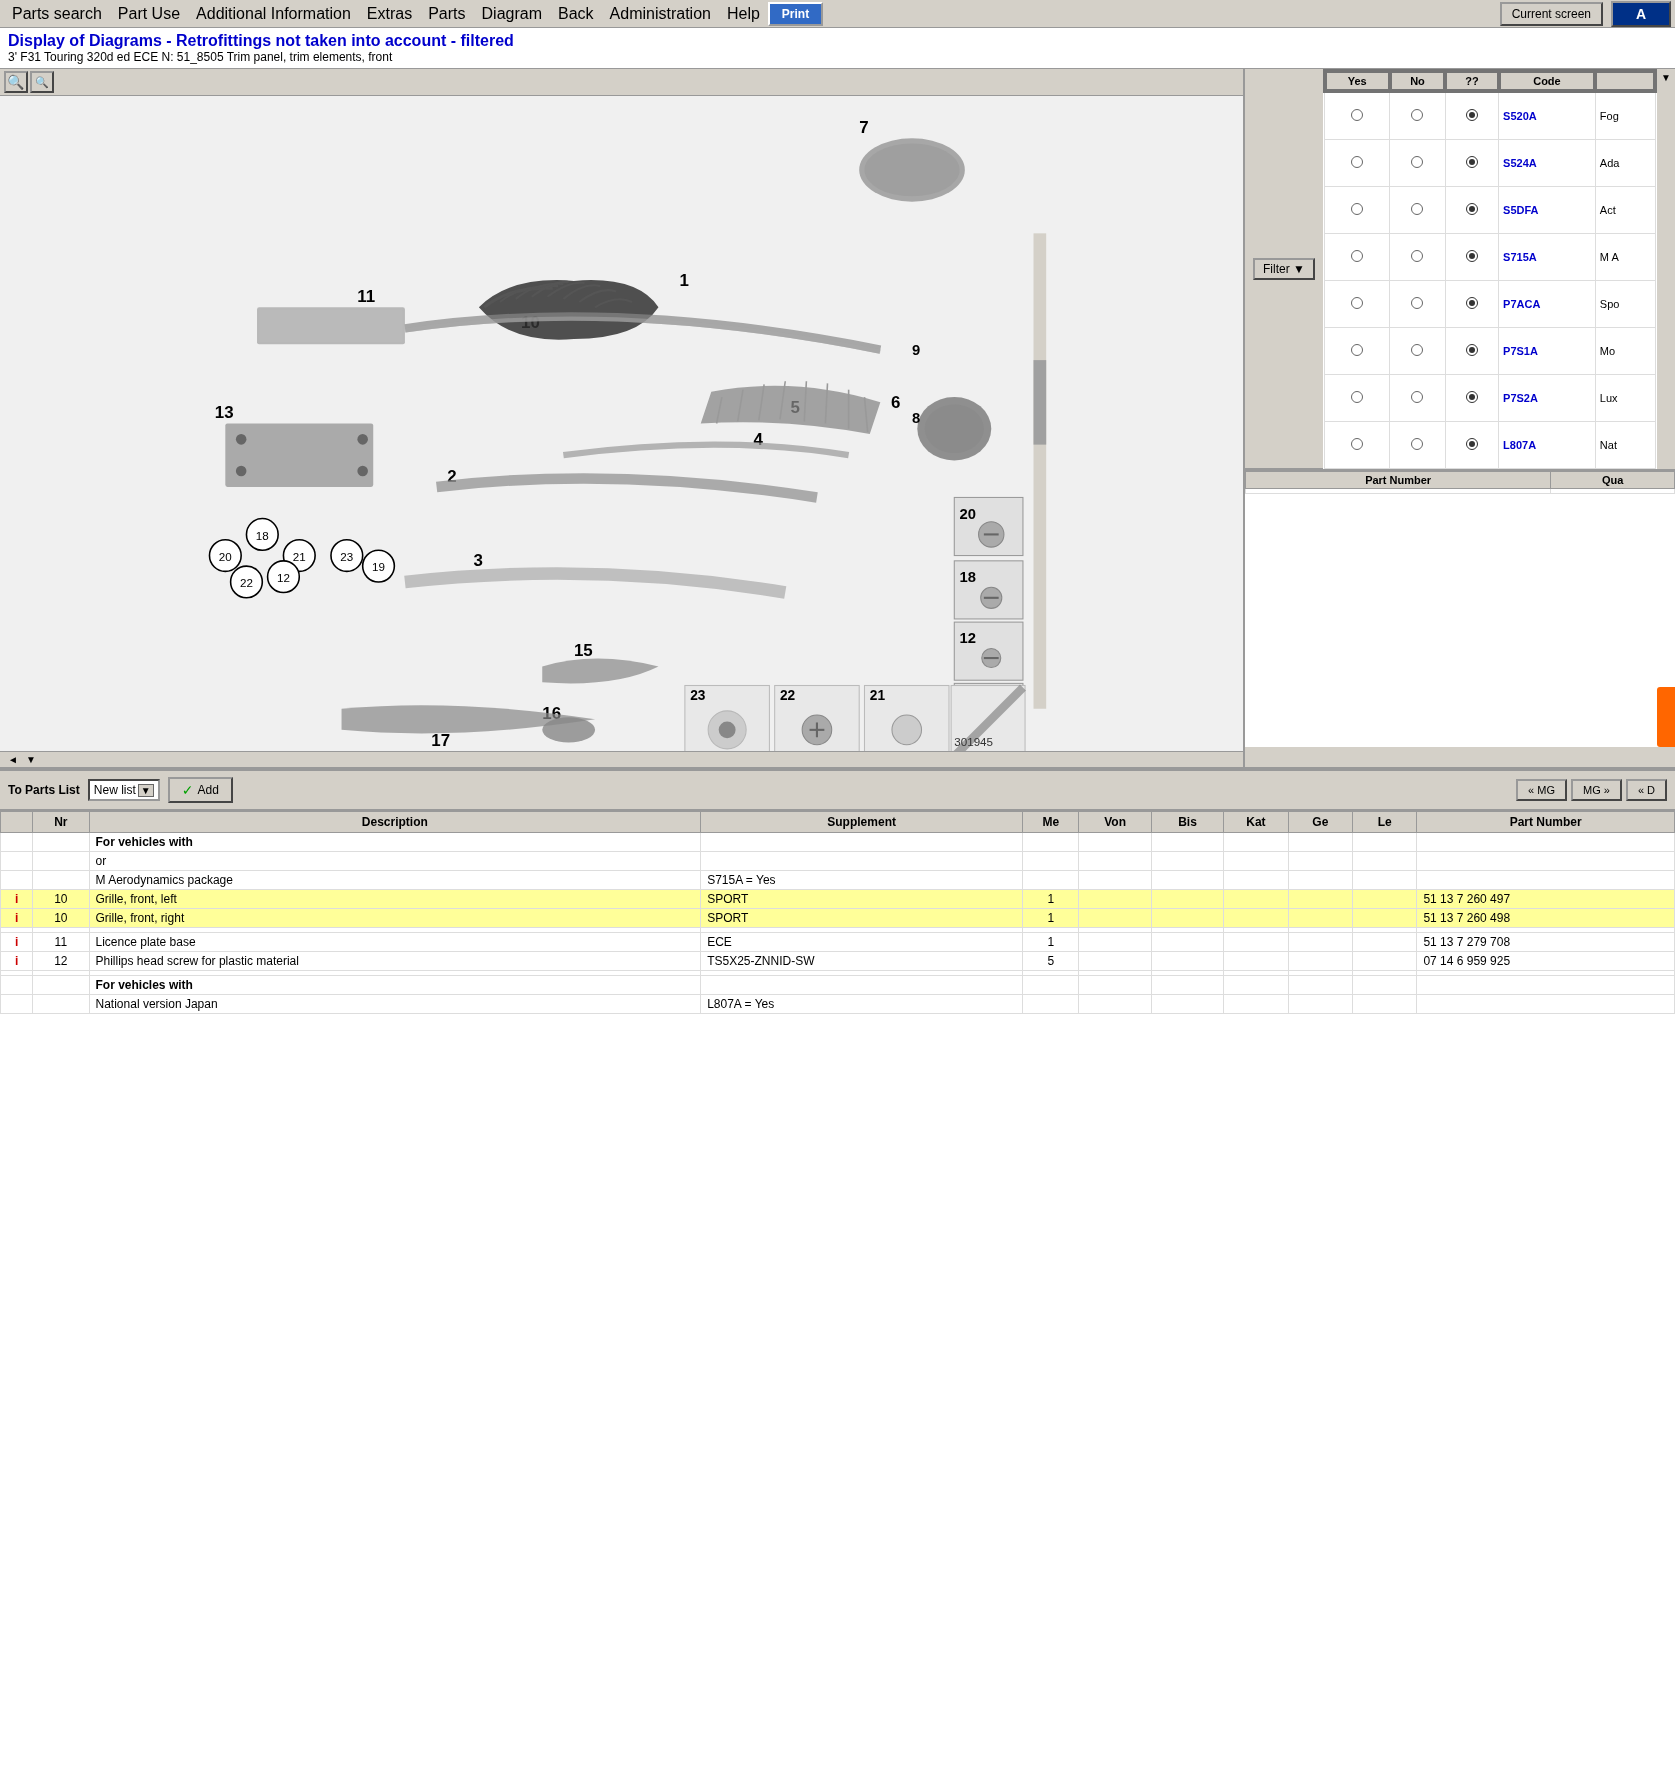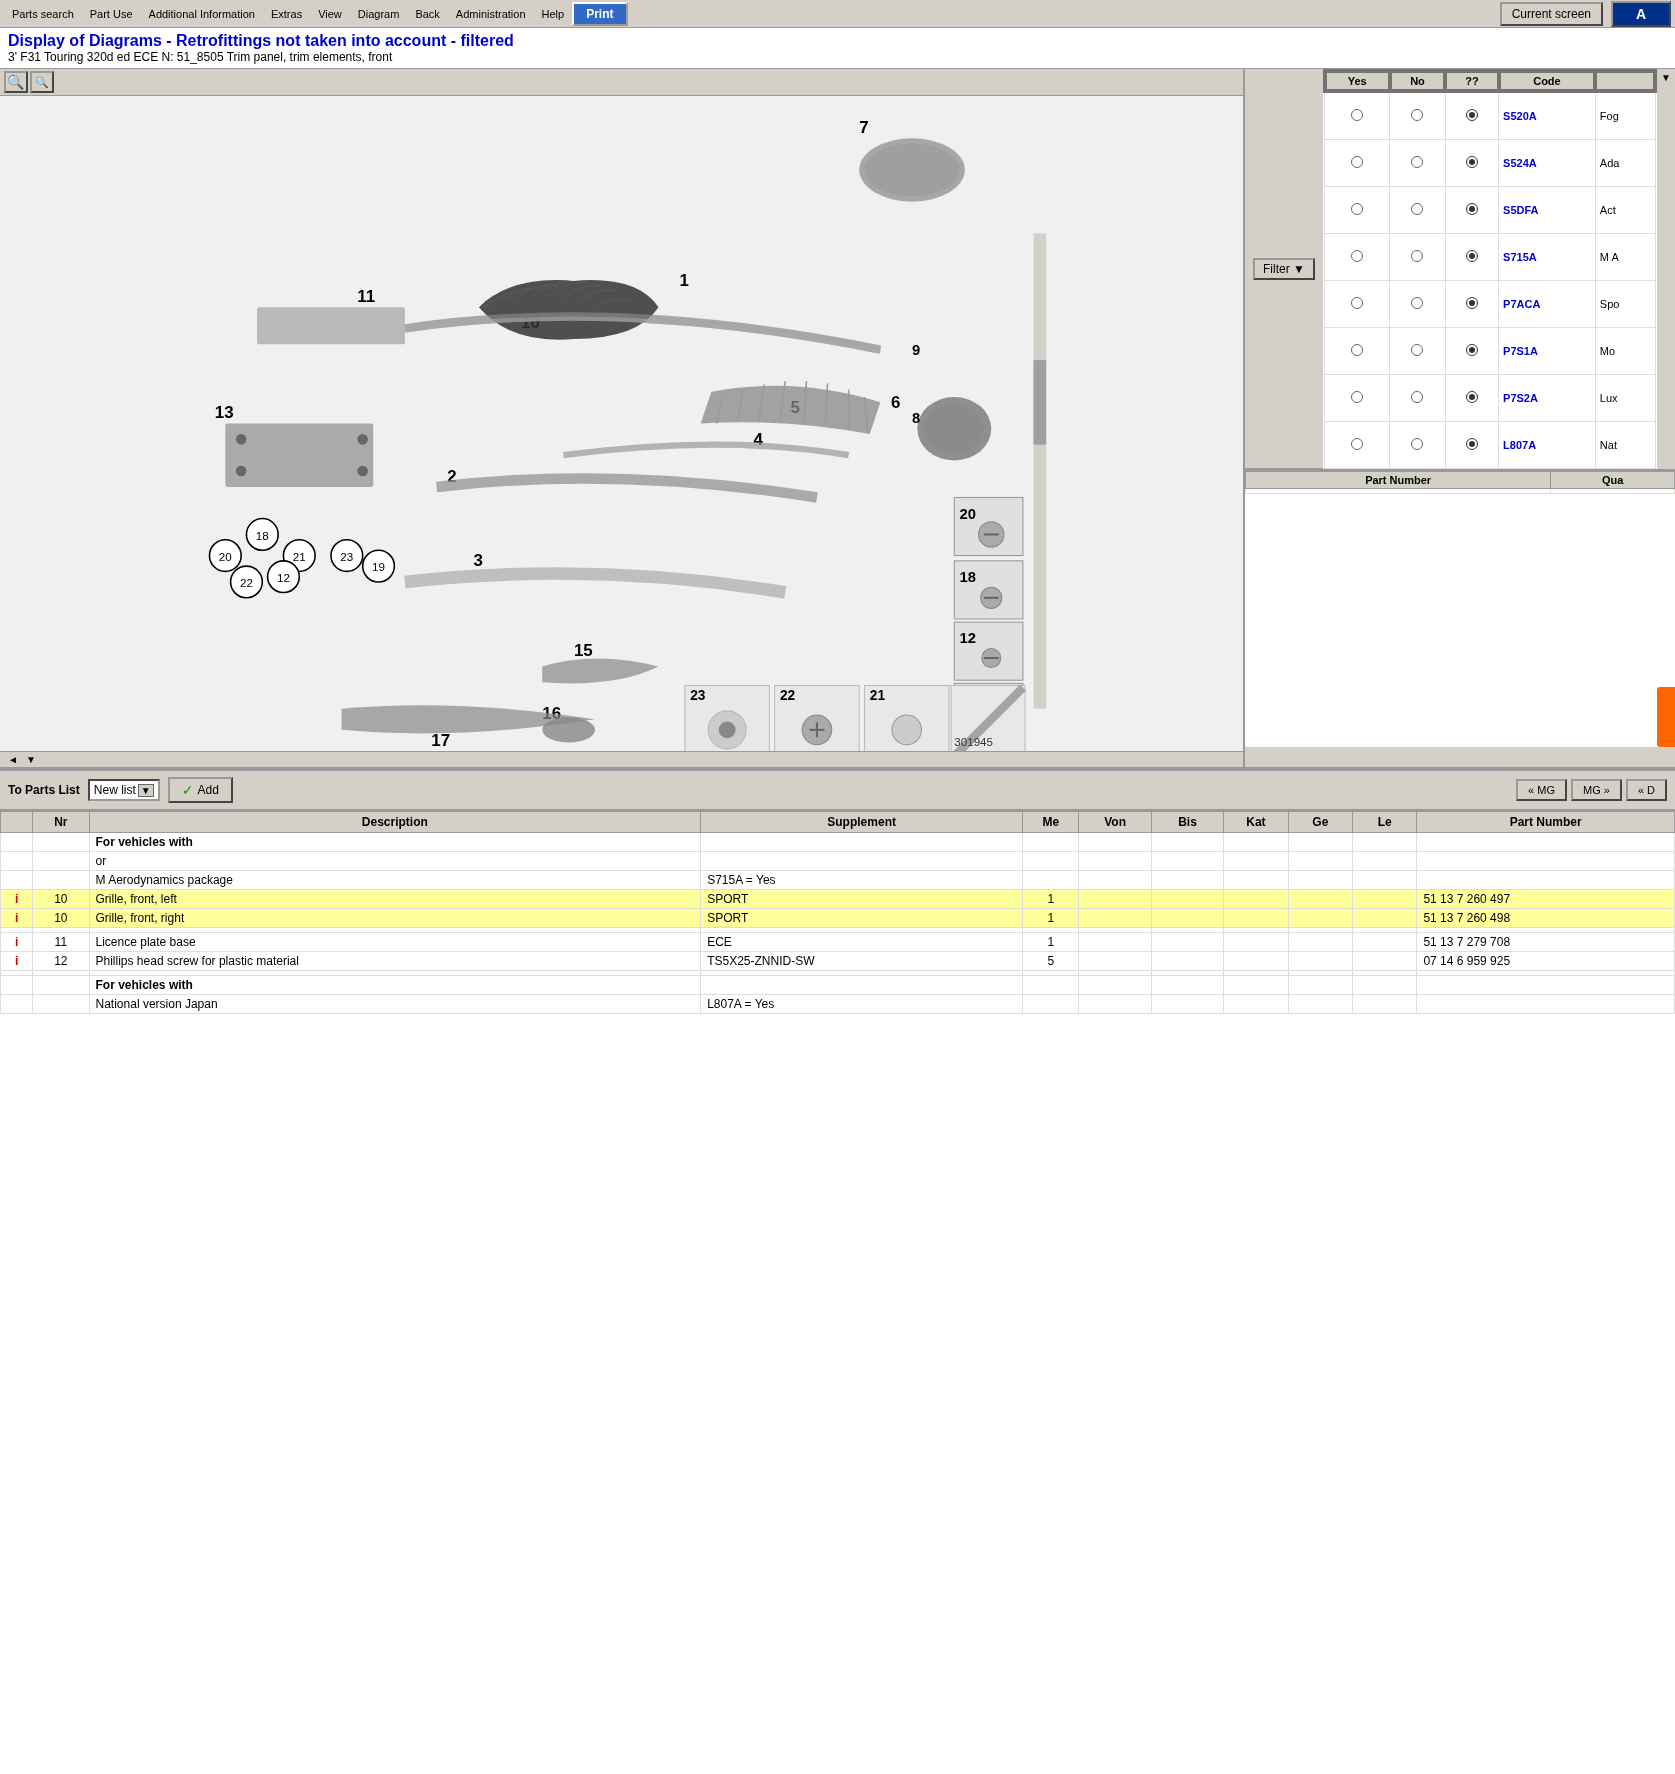--- a/index.html
+++ b/index.html
@@ -10,21 +10,21 @@
       display: flex;
       align-items: center;
       background: #d4d0c8;
       border-bottom: 1px solid #999;
       padding: 2px 4px;
       height: 28px;
     }
     .menu-item {
       padding: 3px 8px;
       cursor: pointer;
-      font-size: 11px;
+      font-size: 16px;
       color: #000;
       white-space: nowrap;
     }
     .menu-item.active { background: #316ac5; color: #fff; }
     .menu-print {
       padding: 3px 12px;
       background: #d4d0c8;
       border: 2px solid #999;
       border-top-color: #fff;
       border-left-color: #fff;
@@ -368,21 +368,21 @@
 </head>
 <body>
 
 <div class="main-content">
 
   <div class="menu-bar">
     <div class="menu-item">Parts search</div>
     <div class="menu-item">Part Use</div>
     <div class="menu-item">Additional Information</div>
     <div class="menu-item">Extras</div>
-    <div class="menu-item">View</div>
+    <div class="menu-item">Parts</div>
     <div class="menu-item">Diagram</div>
     <div class="menu-item">Back</div>
     <div class="menu-item">Administration</div>
     <div class="menu-item">Help</div>
     <div class="menu-print menu-item active">Print</div>
     <div class="menu-spacer"></div>
     <div class="current-screen-btn">Current screen</div>
     <div class="logo-area">
       <div class="logo-box">A</div>
     </div>

